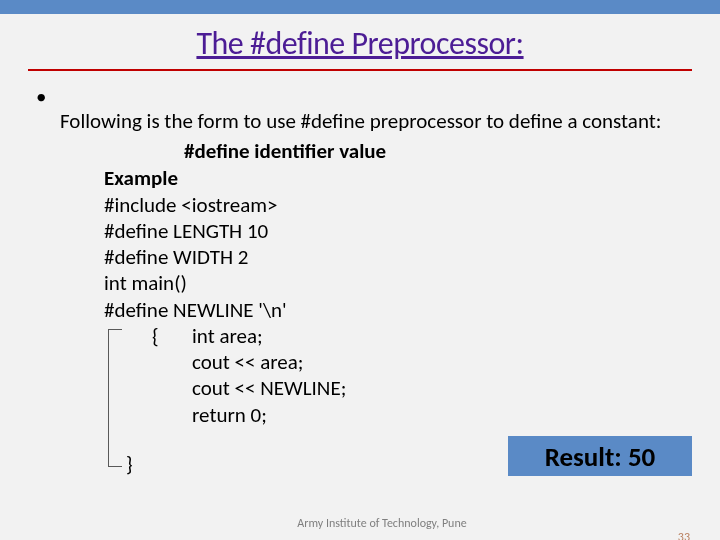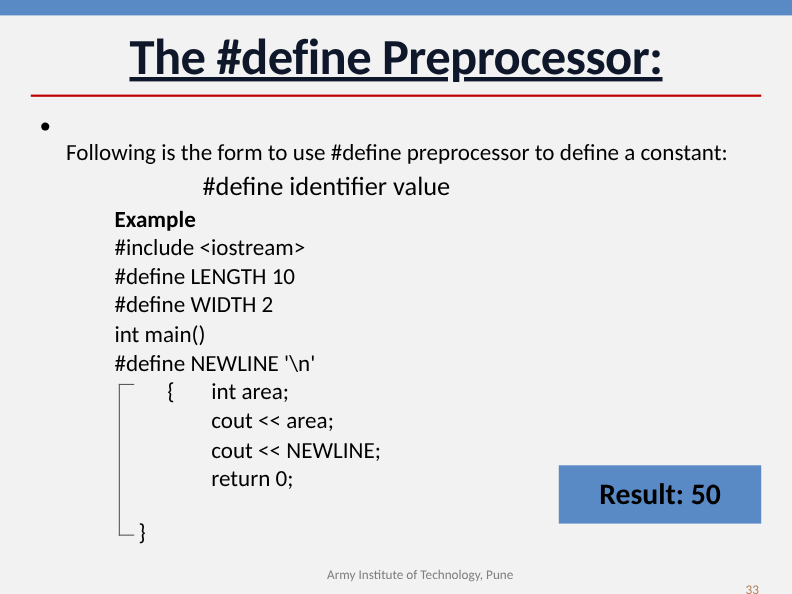--- a/index.html
+++ b/index.html
@@ -11,46 +11,46 @@
     position: relative;
     overflow: hidden;
   }
   .top-bar {
     width: 100%;
     height: 14px;
     background: #5a8ac6;
   }
   .title {
     text-align: center;
-    font-size: 46px;
-    font-weight: bold;
+    font-size: 32px;
+    font-weight: normal;
     text-decoration: underline;
-    color: #0f172a;
+    color: #4c1d95;
     margin-top: 10px;
     letter-spacing: -0.5px;
   }
   .rule {
     border: none;
     border-top: 2.5px solid #c00000;
     margin: 6px 28px 0 28px;
   }
   .content {
     margin: 14px 36px 0 36px;
     color: #000;
     font-size: 21px;
     line-height: 1.15;
   }
   .bullet-row { display: flex; }
   .bullet { width: 24px; }
   .bullet-text { flex: 1; margin-top: 24px; }
   .syntax {
-    font-weight: normal;
+    font-weight: bold;
     margin-left: 148px;
     margin-top: 6px;
-    font-size: 24px;
+    font-size: 21px;
   }
   .example-block {
     margin-left: 68px;
     margin-top: 2px;
     font-size: 21px;
     line-height: 1.25;
   }
   .ex-label { font-weight: bold; }
   .main-body {
     display: flex;
@@ -79,21 +79,21 @@
     height: 138px;
     border: 1.5px solid #595959;
     border-right: none;
   }
   .body-lines { flex: 1; }
   .result-box {
     position: absolute;
     right: 28px;
     bottom: 64px;
     width: 184px;
-    height: 53px;
+    height: 40px;
     background: #5a8ac6;
     color: #000;
     font-size: 27px;
     font-weight: bold;
     display: flex;
     align-items: center;
     justify-content: center;
   }
   .footer {
     position: absolute;

